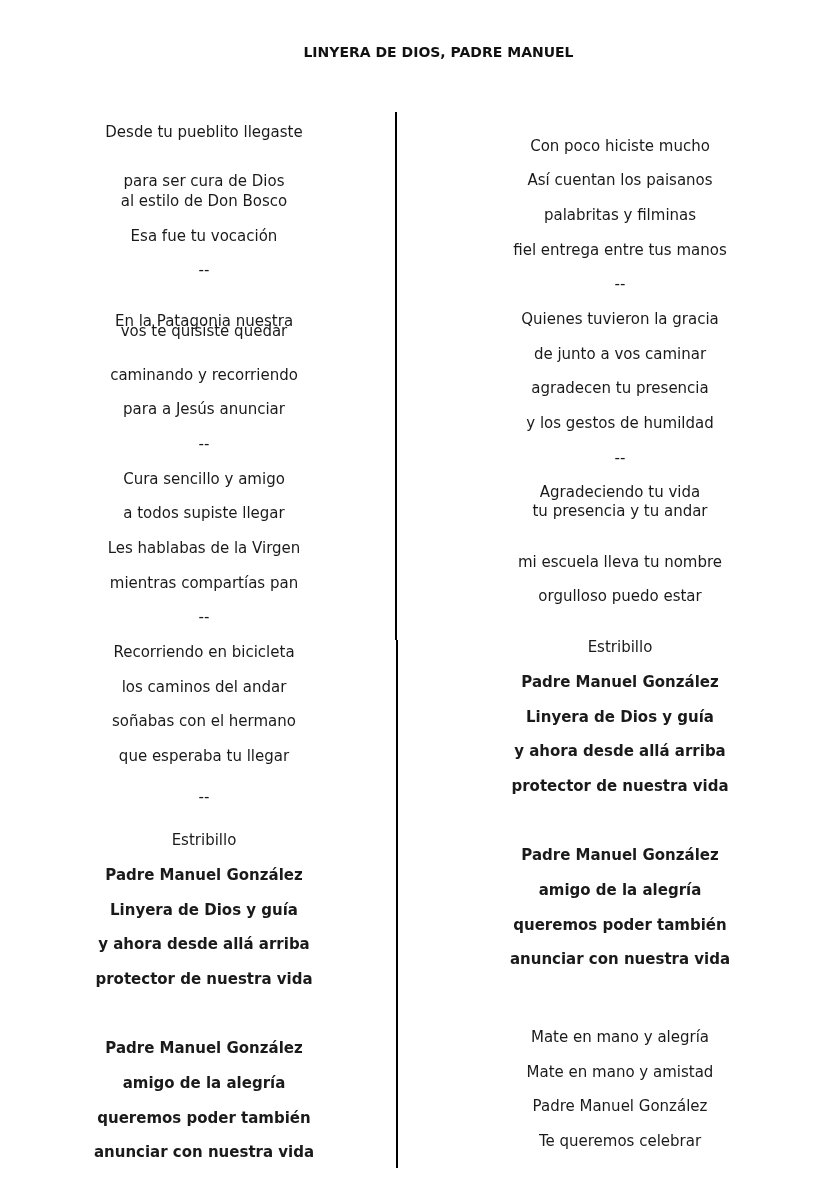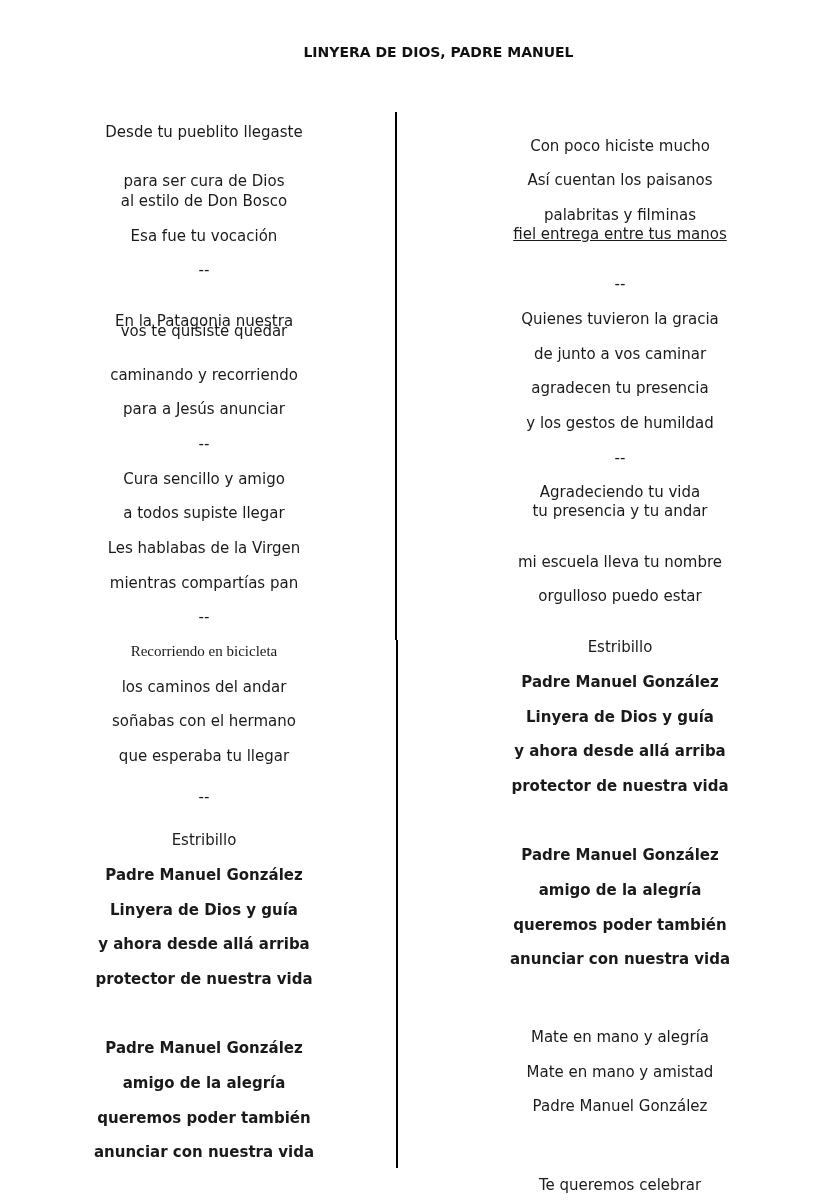--- a/index.html
+++ b/index.html
@@ -32,40 +32,40 @@
     <div class="line" style="top: 312px;">En la Patagonia nuestra</div>
     <div class="line" style="top: 322px;">vos te quisiste quedar</div>
     <div class="line" style="top: 366px;">caminando y recorriendo</div>
     <div class="line" style="top: 400px;">para a Jesús anunciar</div>
     <div class="line" style="top: 435px;">--</div>
     <div class="line" style="top: 470px;">Cura sencillo y amigo</div>
     <div class="line" style="top: 504px;">a todos supiste llegar</div>
     <div class="line" style="top: 539px;">Les hablabas de la Virgen</div>
     <div class="line" style="top: 574px; text-align: center;">mientras compartías pan</div>
     <div class="line" style="top: 608px;">--</div>
-    <div class="line" style="top: 643px; font-family: Liberation Serif, serif;">Recorriendo en bicicleta</div>
+    <div class="line" style="top: 643px;">Recorriendo en bicicleta</div>
     <div class="line" style="top: 678px;">los caminos del andar</div>
     <div class="line" style="top: 712px;">soñabas con el hermano</div>
     <div class="line" style="top: 747px;">que esperaba tu llegar</div>
     <div class="line" style="top: 788px;">--</div>
     <div class="line" style="top: 831px;">Estribillo</div>
     <div class="line bold" style="top: 866px;">Padre Manuel González</div>
     <div class="line bold" style="top: 901px;">Linyera de Dios y guía</div>
     <div class="line bold" style="top: 935px;">y ahora desde allá arriba</div>
     <div class="line bold" style="top: 970px;">protector de nuestra vida</div>
     <div class="line bold" style="top: 1039px;">Padre Manuel González</div>
     <div class="line bold" style="top: 1074px;">amigo de la alegría</div>
     <div class="line bold" style="top: 1109px;">queremos poder también</div>
     <div class="line bold" style="top: 1143px;">anunciar con nuestra vida</div>
   </div>
 <div class="col" id="right-col">
     <div class="line" style="top: 137px;">Con poco hiciste mucho</div>
     <div class="line" style="top: 171px;">Así cuentan los paisanos</div>
     <div class="line" style="top: 206px;">palabritas y filminas</div>
-    <div class="line" style="top: 225px; text-decoration: underline;">fiel entrega entre tus manos</div>
+    <div class="line" style="top: 241px;">fiel entrega entre tus manos</div>
     <div class="line" style="top: 275px;">--</div>
     <div class="line" style="top: 310px;">Quienes tuvieron la gracia</div>
     <div class="line" style="top: 345px;">de junto a vos caminar</div>
     <div class="line" style="top: 379px;">agradecen tu presencia</div>
     <div class="line" style="top: 414px;">y los gestos de humildad</div>
     <div class="line" style="top: 449px;">--</div>
     <div class="line" style="top: 483px;">Agradeciendo tu vida</div>
     <div class="line" style="top: 502px;">tu presencia y tu andar</div>
     <div class="line" style="top: 553px;">mi escuela lleva tu nombre</div>
     <div class="line" style="top: 587px;">orgulloso puedo estar</div>
@@ -74,14 +74,14 @@
     <div class="line bold" style="top: 708px;">Linyera de Dios y guía</div>
     <div class="line bold" style="top: 742px;">y ahora desde allá arriba</div>
     <div class="line bold" style="top: 777px;">protector de nuestra vida</div>
     <div class="line bold" style="top: 846px;">Padre Manuel González</div>
     <div class="line bold" style="top: 881px;">amigo de la alegría</div>
     <div class="line bold" style="top: 916px;">queremos poder también</div>
     <div class="line bold" style="top: 950px;">anunciar con nuestra vida</div>
     <div class="line" style="top: 1028px;">Mate en mano y alegría</div>
     <div class="line" style="top: 1063px;">Mate en mano y amistad</div>
     <div class="line" style="top: 1097px;">Padre Manuel González</div>
-    <div class="line" style="top: 1176px;">Te queremos celebrar</div>
+    <div class="line" style="top: 1132px;">Te queremos celebrar</div>
   </div>
 
 </body></html>

